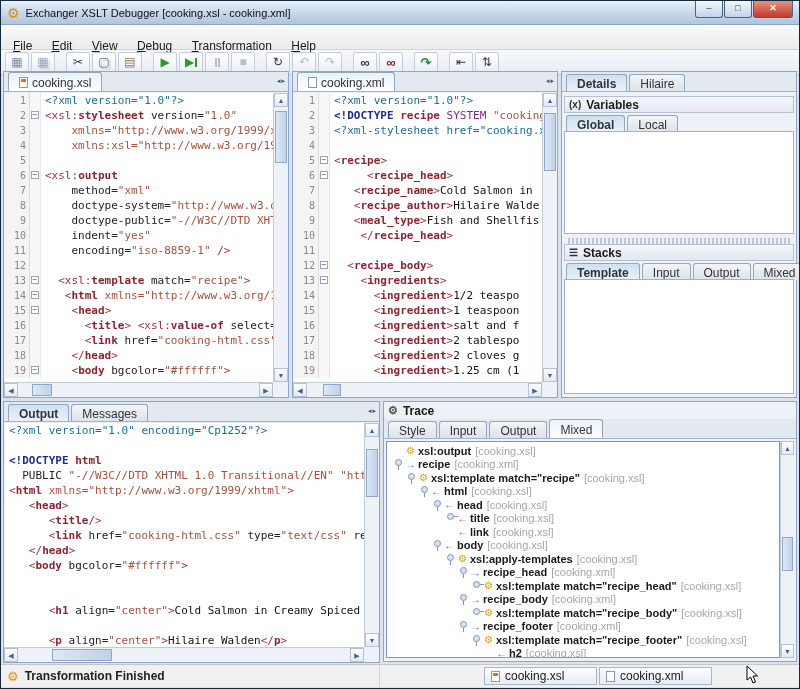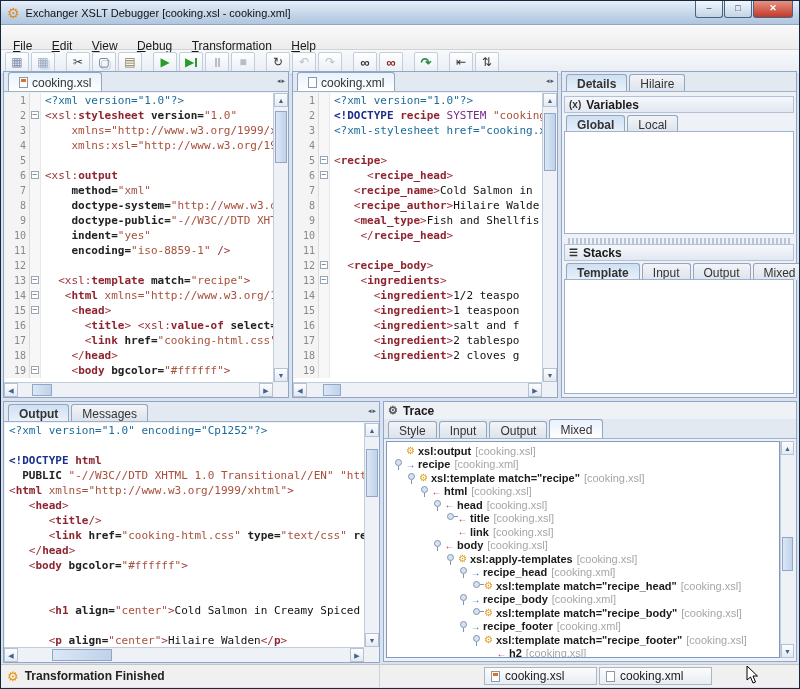--- a/index.html
+++ b/index.html
@@ -44,21 +44,21 @@
   .editor{position:absolute;left:1px;right:15px;top:21px;bottom:15px;background:#fff;overflow:hidden;
     font-family:"DejaVu Sans Mono",monospace;font-size:11px;line-height:15px;}
   .cl{display:flex;height:15px;white-space:pre;}
   .g-num{width:25px;text-align:right;padding-right:3px;background:#f4f4f4;color:#888;
     border-right:1px solid #dcdcdc;flex:none;font-size:10px;}
   .g-fold{width:11px;background:#f7f7f7;border-right:1px solid #e8e8e8;flex:none;position:relative;}
   .fbox{position:absolute;left:1px;top:3px;width:8px;height:8px;border:1px solid #97a5b8;background:#fff;
     font-size:8px;line-height:6px;text-align:center;color:#556;}
   .codetxt{padding-left:4px;flex:1;overflow:hidden;}
   .sx-pi{color:#1a6b9a;} .sx-mark{color:#9a3038;} .sx-tag{color:#8e2430;font-weight:bold;}
-  .sx-attr{color:#222;font-weight:bold;} .sx-val{color:#a8503c;} .sx-doc{color:#1a2f8a;font-weight:bold;}
+  .sx-attr{color:#222;} .sx-val{color:#a8503c;} .sx-doc{color:#1a2f8a;font-weight:bold;}
   .sx-kw{color:#7a2a8a;font-weight:normal;} .sx-txt{color:#111;}
   
   .vscroll{position:absolute;right:0;top:21px;bottom:15px;width:15px;background:#eef1f6;border-left:1px solid #c2cddc;}
   .hscroll{position:absolute;left:0;right:15px;bottom:0;height:15px;background:#eef1f6;border-top:1px solid #c2cddc;}
   .sarr{position:absolute;width:14px;height:14px;border:1px solid #b6c2d4;
     background:linear-gradient(#fdfdfe,#e4eaf2);color:#41618f;font-size:7px;text-align:center;line-height:13px;}
   .sthumb{position:absolute;border:1px solid #93a6c4;background:linear-gradient(90deg,#dce7f6,#bfd2ea);}
   
   .sechdr{height:17px;background:linear-gradient(#f5f7fa,#e2e8f2);border:1px solid #b4c0d4;margin:2px 2px 0;
     display:flex;align-items:center;padding:0 4px;font-weight:bold;font-size:12px;gap:5px;}
@@ -231,21 +231,21 @@
         <div class="cl"><span class="g-num">9</span><span class="g-fold"></span><span class="codetxt"><span class="sx-mark">   &lt;</span><span class="sx-tag">meal_type</span><span class="sx-mark">&gt;</span><span class="sx-txt">Fish and Shellfis</span></span></div>
         <div class="cl"><span class="g-num">10</span><span class="g-fold"></span><span class="codetxt"><span class="sx-mark">    &lt;/</span><span class="sx-tag">recipe_head</span><span class="sx-mark">&gt;</span></span></div>
         <div class="cl"><span class="g-num">11</span><span class="g-fold"></span><span class="codetxt"></span></div>
         <div class="cl"><span class="g-num">12</span><span class="g-fold"><span class="fbox">−</span></span><span class="codetxt"><span class="sx-mark">  &lt;</span><span class="sx-tag">recipe_body</span><span class="sx-mark">&gt;</span></span></div>
         <div class="cl"><span class="g-num">13</span><span class="g-fold"><span class="fbox">−</span></span><span class="codetxt"><span class="sx-mark">    &lt;</span><span class="sx-tag">ingredients</span><span class="sx-mark">&gt;</span></span></div>
         <div class="cl"><span class="g-num">14</span><span class="g-fold"></span><span class="codetxt"><span class="sx-mark">      &lt;</span><span class="sx-tag">ingredient</span><span class="sx-mark">&gt;</span><span class="sx-txt">1/2 teaspo</span></span></div>
         <div class="cl"><span class="g-num">15</span><span class="g-fold"></span><span class="codetxt"><span class="sx-mark">      &lt;</span><span class="sx-tag">ingredient</span><span class="sx-mark">&gt;</span><span class="sx-txt">1 teaspoon</span></span></div>
         <div class="cl"><span class="g-num">16</span><span class="g-fold"></span><span class="codetxt"><span class="sx-mark">      &lt;</span><span class="sx-tag">ingredient</span><span class="sx-mark">&gt;</span><span class="sx-txt">salt and f</span></span></div>
         <div class="cl"><span class="g-num">17</span><span class="g-fold"></span><span class="codetxt"><span class="sx-mark">      &lt;</span><span class="sx-tag">ingredient</span><span class="sx-mark">&gt;</span><span class="sx-txt">2 tablespo</span></span></div>
         <div class="cl"><span class="g-num">18</span><span class="g-fold"></span><span class="codetxt"><span class="sx-mark">      &lt;</span><span class="sx-tag">ingredient</span><span class="sx-mark">&gt;</span><span class="sx-txt">2 cloves g</span></span></div>
-        <div class="cl"><span class="g-num">19</span><span class="g-fold"></span></div>
+        <div class="cl"><span class="g-num">19</span><span class="g-fold"></span><span class="codetxt"><span class="sx-mark">      &lt;</span><span class="sx-tag">ingredient</span><span class="sx-mark">&gt;</span><span class="sx-txt">1.25 cm (1</span></span></div>
       </div>
     <div class="vscroll">
       <span class="sarr" style="top:0;left:0;">▲</span>
       <span class="sthumb" style="left:1px;right:1px;top:20px;height:58px;"></span>
       <span class="sarr" style="bottom:0;left:0;">▼</span>
     </div>
     <div class="hscroll">
       <span class="sarr" style="left:0;top:0;">◀</span>
       <span class="sthumb" style="top:1px;bottom:1px;left:30px;width:18px;"></span>
       <span class="sarr" style="right:0;top:0;">▶</span>

